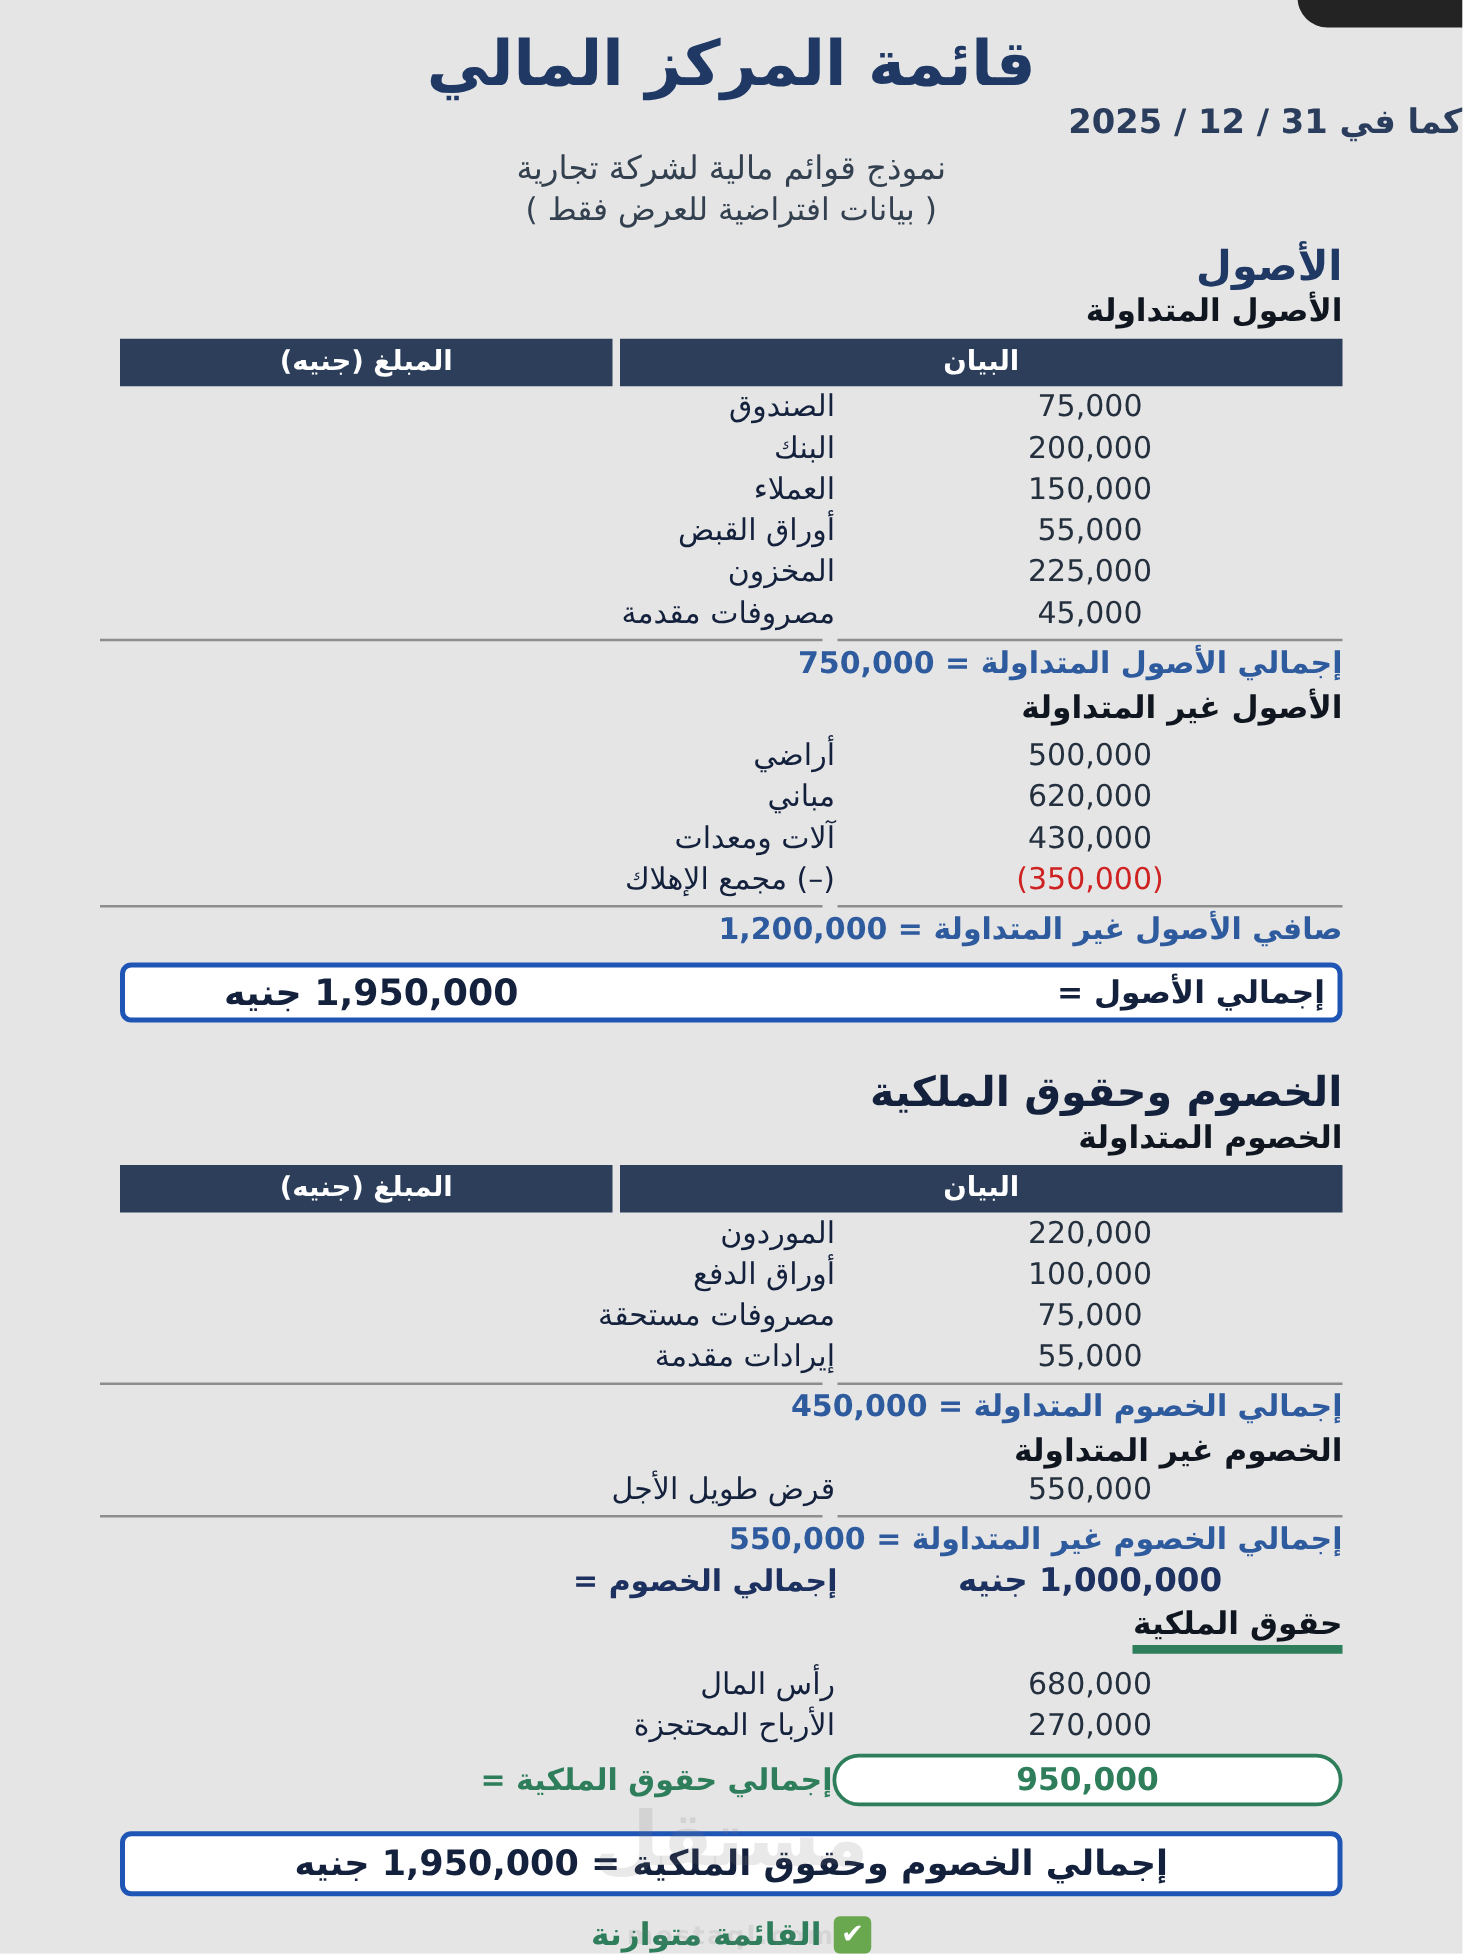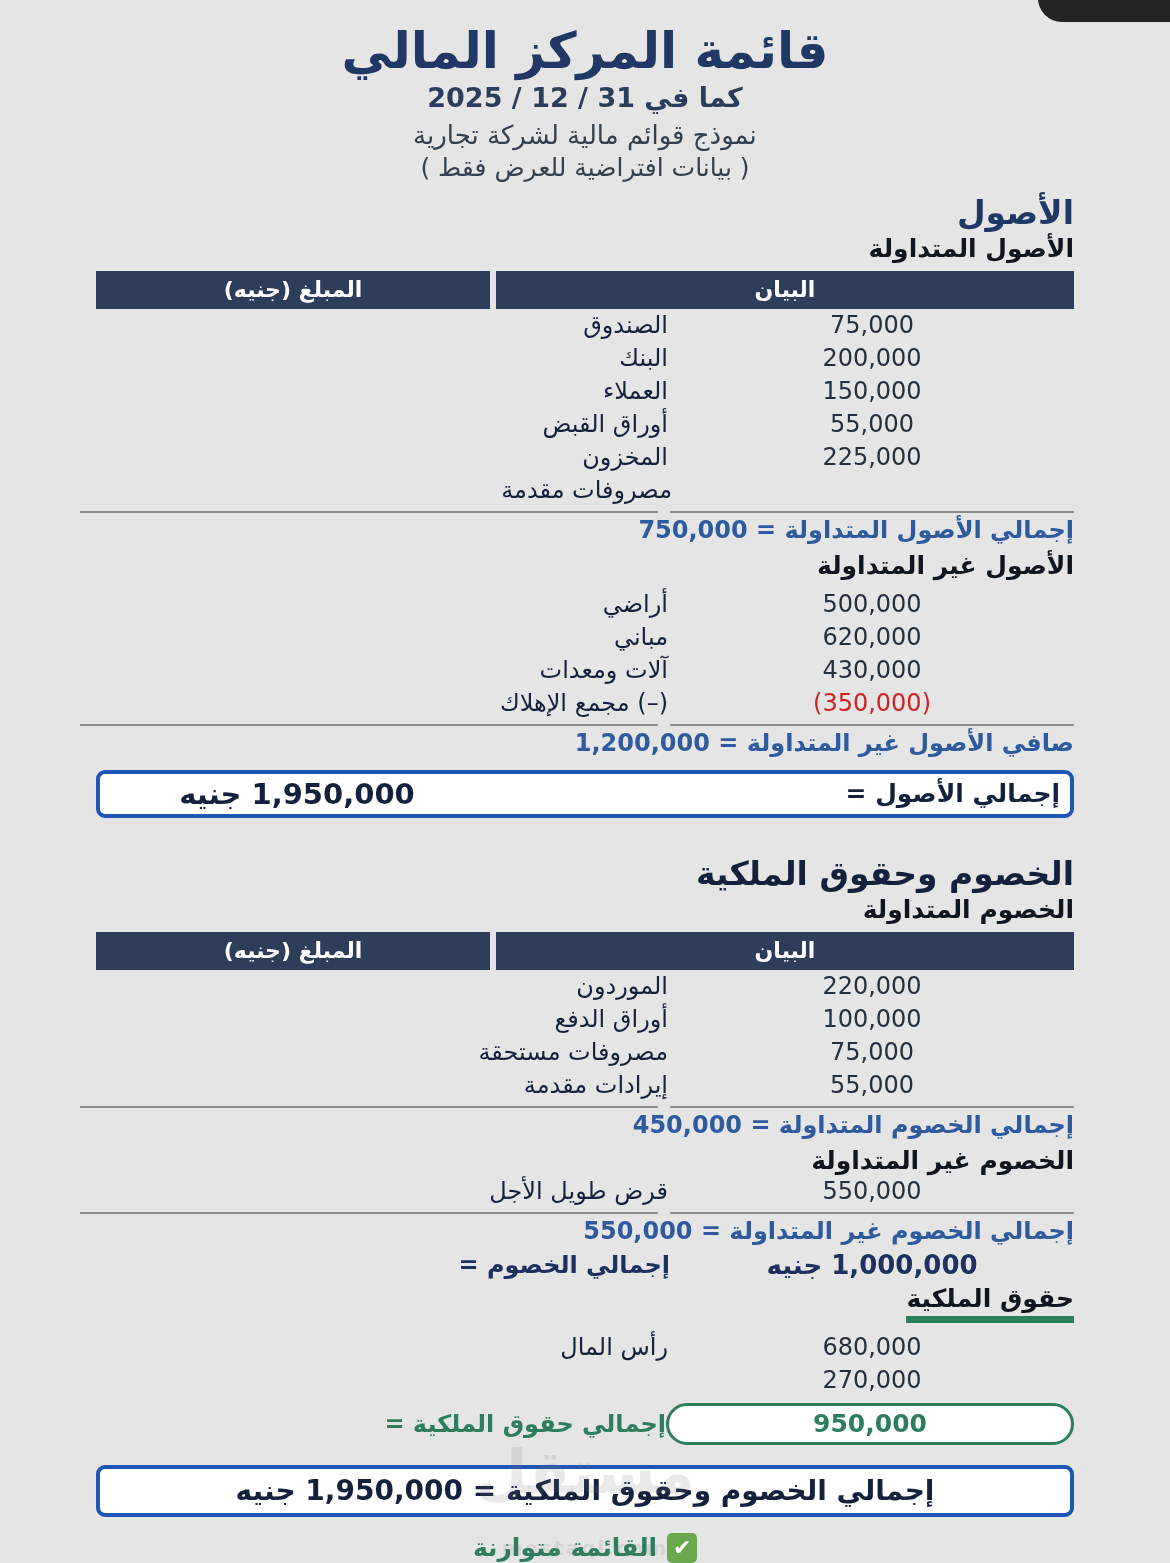--- a/index.html
+++ b/index.html
@@ -33,20 +33,21 @@
     font-weight: bold;
     color: #1f3864;
     letter-spacing: 0px;
     line-height: 1.08;
   }
   .subtitle {
     font-size: 27px;
     font-weight: bold;
     color: #2b3d5c;
     margin-top: 4px;
+    text-align: right;
   }
   .note1 { font-size: 26px; color: #33404f; margin-top: 6px; line-height:1.25; font-weight:400;}
   .note2 { font-size: 25px; color: #33404f; line-height:1.25; font-weight:400;}
 
   
   .sec { padding: 0 96px 0 96px; margin-top: 10px; }
   .sec-title {
     font-size: 33px;
     font-weight: bold;
     color: #1f3864;
@@ -271,20 +272,21 @@
         <div class="c-amt">55,000</div>
         <div class="c-gap"></div>
         <div class="c-desc">أوراق القبض</div>
       </div>
       <div class="row">
         <div class="c-amt">225,000</div>
         <div class="c-gap"></div>
         <div class="c-desc">المخزون</div>
       </div>
       <div class="row">
+        <div class="c-amt">45,000</div>
         <div class="c-gap"></div>
         <div class="c-desc">مصروفات مقدمة</div>
       </div>
 
       <div class="sep">
         <div class="l"></div>
           <div class="m"></div>
           <div class="r"></div>
       </div>
       <div class="subtotal">إجمالي الأصول المتداولة = 750,000</div>
@@ -395,20 +397,21 @@
       <div class="spacer-sm"></div>
 
       <div class="row">
         <div class="c-amt">680,000</div>
         <div class="c-gap"></div>
         <div class="c-desc">رأس المال</div>
       </div>
       <div class="row">
         <div class="c-amt">270,000</div>
         <div class="c-gap"></div>
+        <div class="c-desc">الأرباح المحتجزة</div>
       </div>
 
       <div class="eq-row">
         <div class="boxg">
           <span>950,000</span>
         </div>
         <div class="sp"></div>
         <div class="lbl">إجمالي حقوق الملكية =</div>
       </div>
     </div>

